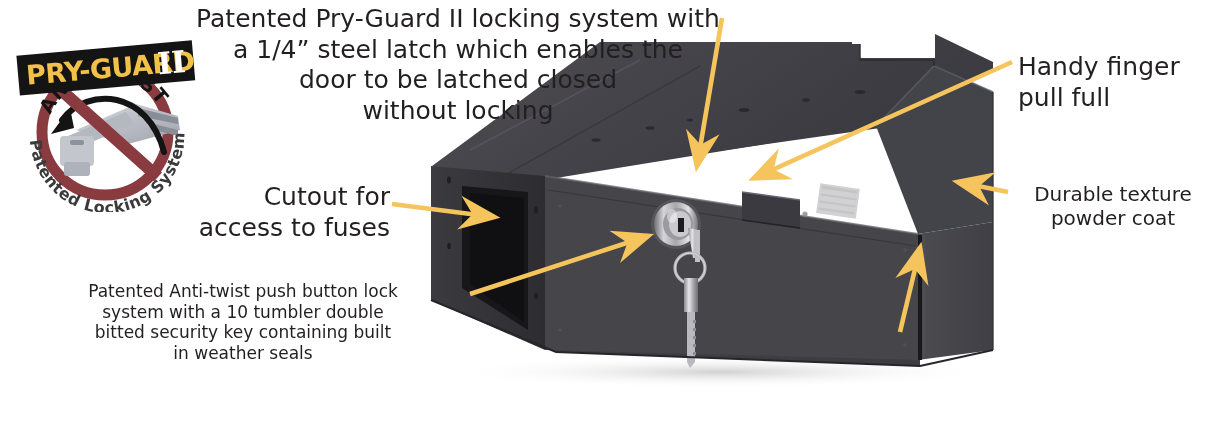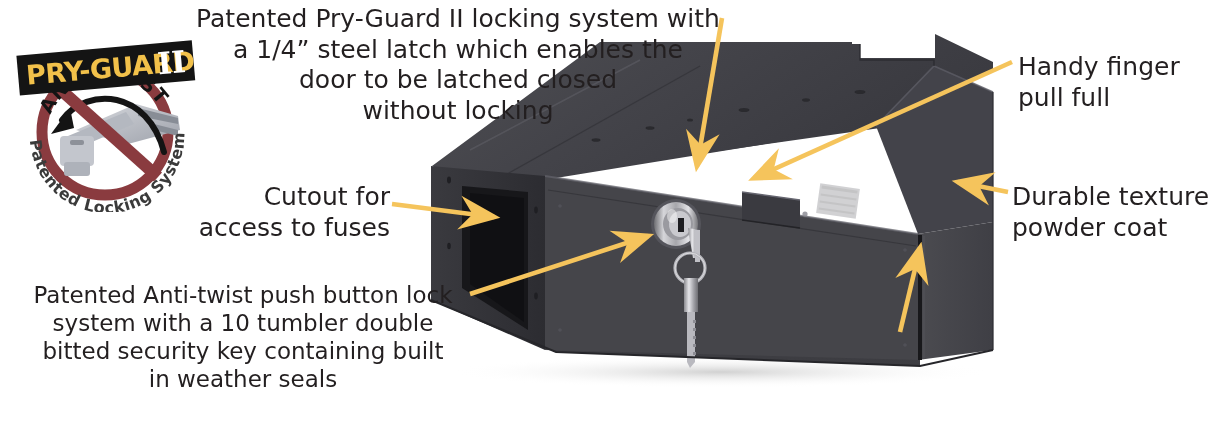--- a/index.html
+++ b/index.html
@@ -17,23 +17,23 @@
     position:absolute;
     color:#231f20;
     font-family:"DejaVu Sans","Liberation Sans",sans-serif;
     font-weight:400;
     line-height:1.22;
     white-space:pre-line;
     letter-spacing:0px;
   }
   #co-top{ left:178px; top:4px;  width:560px; font-size:25px; text-align:center; }
   #co-finger{ left:1018px; top:52px; width:196px; font-size:25px; text-align:left; }
-  #co-texture{ left:1012px; top:182px; width:202px; font-size:25px; text-align:left; }
+  #co-texture{ left:1012px; top:182px; width:202px; font-size:20px; text-align:center; }
   #co-cutout{ left:178px; top:182px; width:212px; font-size:25px; text-align:right; }
-  #co-lock{ left:8px; top:281px; width:470px; font-size:23px; text-align:center; }
+  #co-lock{ left:8px; top:281px; width:470px; font-size:17px; text-align:center; }
   #co-split{ left:800px; top:333px; width:320px; font-size:25px; text-align:left; }
 </style>
 </head>
 <body>
 
 <div id="stage">
 
   <svg id="svg-product" class="layer" width="1214" height="427" viewBox="0 0 1214 427">
     <defs>
       <linearGradient id="gLidTop" x1="0" y1="0" x2="1" y2="0.4">

